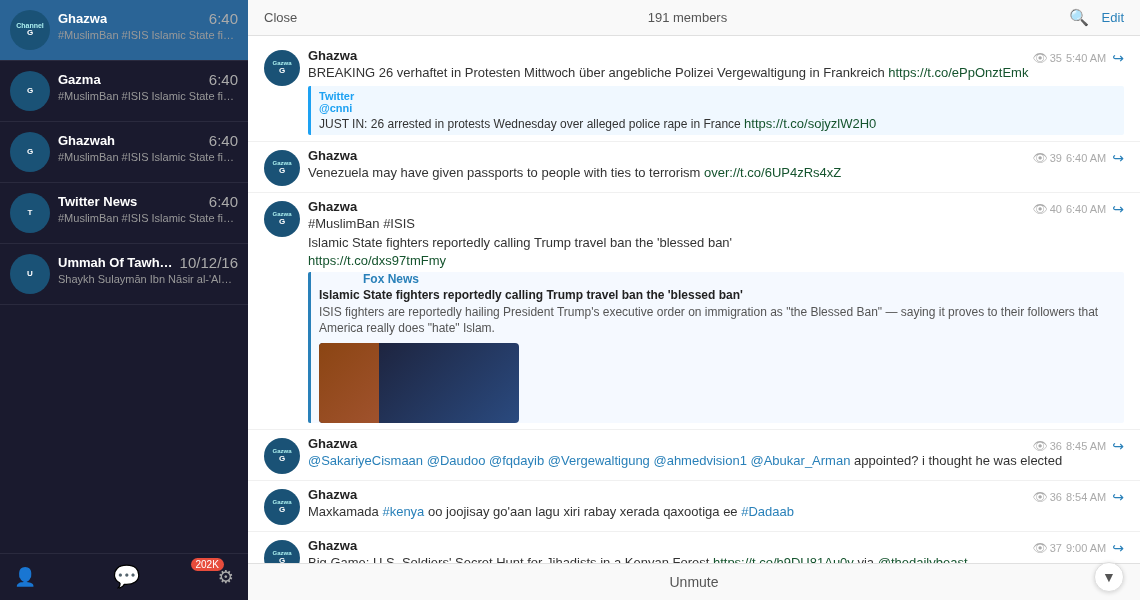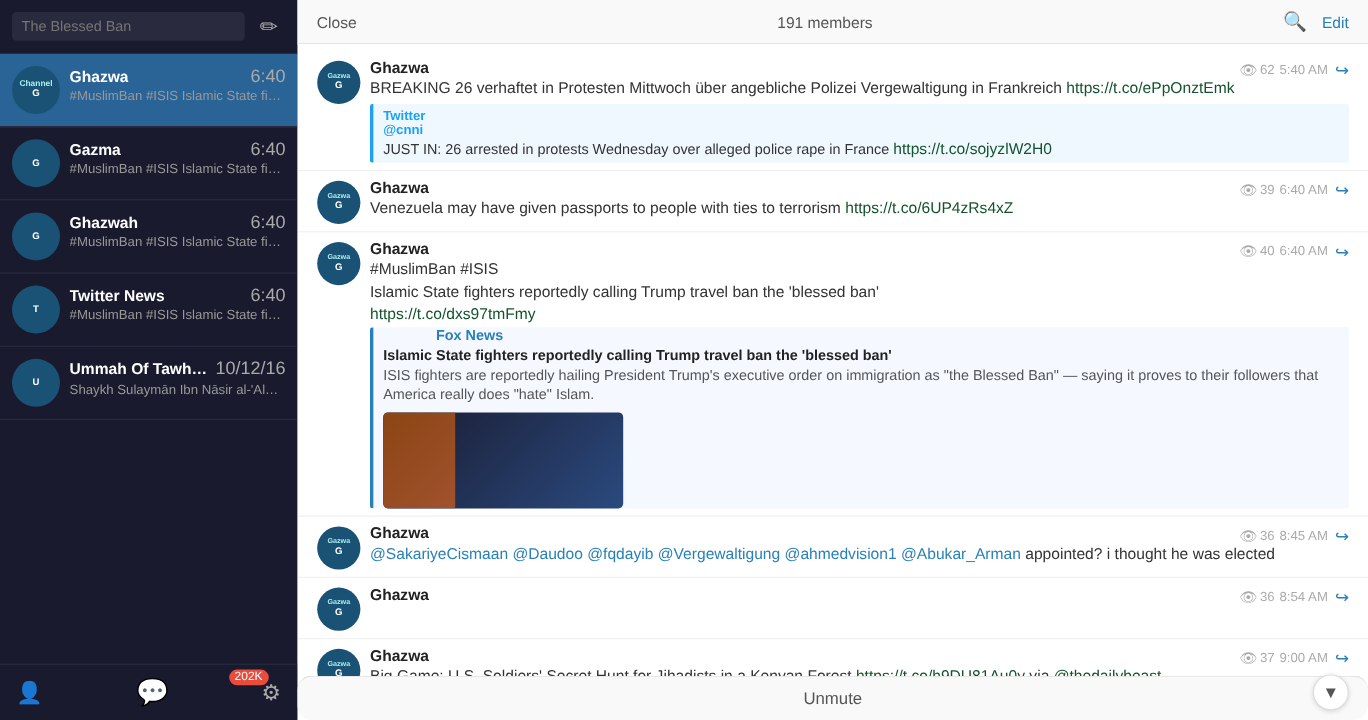--- a/index.html
+++ b/index.html
@@ -206,21 +206,20 @@
     }
     .twitter-handle { color: #1da1f2; font-size: 11px; font-weight: bold; }
     .twitter-text { color: #333; font-size: 12px; margin-top: 2px; }
 
     
     .main-footer {
       border-top: 1px solid #e0e0e0;
       padding: 10px 16px;
       display: flex; align-items: center; justify-content: center;
       background: #f9f9f9;
-      border-radius: 12px;
     }
     .unmute-btn {
       color: #555; font-size: 14px; cursor: pointer; font-weight: 500; background: none; border: none;
     }
     .scroll-down {
       position: absolute;
       right: 16px;
       bottom: 50px;
       width: 30px; height: 30px;
       background: #fff;
@@ -232,24 +231,20 @@
       color: #555;
       font-size: 14px;
     }
 
     .divider-line { border: none; border-top: 1px solid #f0f0f0; margin: 2px 0; }
   </style>
 </head>
 <body>
 
 <div class="sidebar">
-  <div class="sidebar-header">
-    <input class="sidebar-search" type="text" placeholder="The Blessed Ban" style="">
-    <button class="sidebar-compose">✏</button>
-  </div>
 
   <div id="sidebar-chat-list">
       <div class="chat-item active">
     <div class="chat-avatar">
       <div class="avatar-label">
         <div style="font-size:7px;font-weight:bold;color:#aee">Channel</div>
         <div style="font-size:8px;font-weight:bold;color:#fff">G</div>
       </div>
     </div>
     <div class="chat-info">
@@ -355,37 +350,37 @@
       <span class="msg-sender">Ghazwa</span>
   <div class="msg-text">BREAKING 26 verhaftet in Protesten Mittwoch über angebliche Polizei Vergewaltigung in Frankreich <a class="msg-link" href="#">https://t.co/ePpOnztEmk</a></div>
       <div class="twitter-card">
         <div class="twitter-handle">Twitter<br>@cnni</div>
         <div class="twitter-text">JUST IN: 26 arrested in protests Wednesday over alleged police rape in France <a class="msg-link" href="#">https://t.co/sojyzlW2H0</a></div>
       </div>
     </div>
       <div class="msg-meta">
         <div class="msg-views">
           <span style="font-size:12px;">👁</span>
-          <span>62</span>
+          <span>35</span>
         </div>
         <span class="msg-time">5:40 AM</span>
         <span class="msg-forward">↪</span>
       </div>
     </div>
       <hr class="divider-line">
       <div class="msg-row">
     <div class="msg-avatar">
       <div class="avatar-label">
         <div style="font-size:6px;color:#aee">Gazwa</div>
         <div style="font-size:8px;color:#fff">G</div>
       </div>
     </div>
     <div class="msg-content">
       <span class="msg-sender">Ghazwa</span>
-  <div class="msg-text">Venezuela may have given passports to people with ties to terrorism <a class="msg-link" href="#">https://t.co/6UP4zRs4xZ</a></div></div>
+  <div class="msg-text">Venezuela may have given passports to people with ties to terrorism <a class="msg-link" href="#">over://t.co/6UP4zRs4xZ</a></div></div>
       <div class="msg-meta">
         <div class="msg-views">
           <span style="font-size:12px;">👁</span>
           <span>39</span>
         </div>
         <span class="msg-time">6:40 AM</span>
         <span class="msg-forward">↪</span>
       </div>
     </div>
       <hr class="divider-line">
@@ -440,21 +435,21 @@
       <hr class="divider-line">
       <div class="msg-row">
     <div class="msg-avatar">
       <div class="avatar-label">
         <div style="font-size:6px;color:#aee">Gazwa</div>
         <div style="font-size:8px;color:#fff">G</div>
       </div>
     </div>
     <div class="msg-content">
       <span class="msg-sender">Ghazwa</span>
-  </div>
+  <div class="msg-text">Maxkamada <span style="color:#2980b9">#kenya</span> oo joojisay go'aan lagu xiri rabay xerada qaxootiga ee <span style="color:#2980b9">#Dadaab</span></div></div>
       <div class="msg-meta">
         <div class="msg-views">
           <span style="font-size:12px;">👁</span>
           <span>36</span>
         </div>
         <span class="msg-time">8:54 AM</span>
         <span class="msg-forward">↪</span>
       </div>
     </div>
       <hr class="divider-line">

